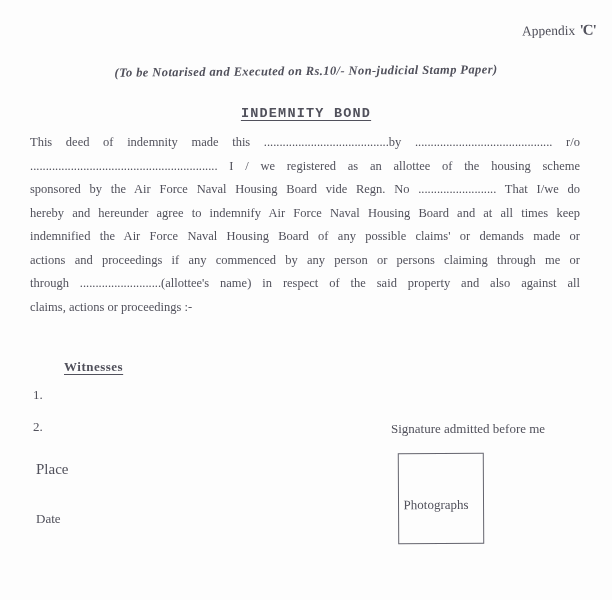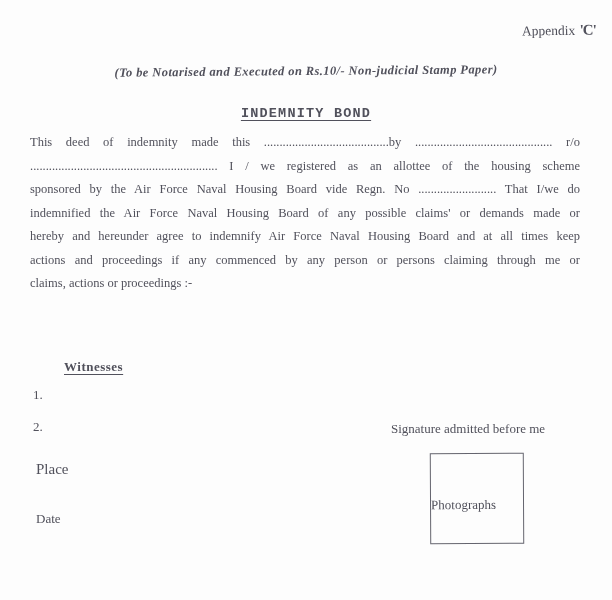--- a/index.html
+++ b/index.html
@@ -128,28 +128,28 @@
     position: absolute;
     top: 491px;
     left: 36px;
     font-size: 13px;
     margin-top: 20px;
   }
   .photo-box {
     position: absolute;
     top: 453px;
     left: 398px;
-    width: 94px;
+    width: 86px;
     height: 91px;
     border: 1px solid var(--box-border, #63636d);
     box-sizing: border-box;
     display: flex;
     align-items: center;
+    justify-content: center;
     transform: rotate(-0.3deg);
-    margin-left: 32px;
   }
   .photo-box span {
     font-size: 13px;
     padding-right: 10px;
     padding-top: 12px;
   }
 </style>
 </head>
 <body>
 
@@ -162,23 +162,24 @@
     </div>
 
     <div class="stamp-line">(To be Notarised and Executed on Rs.10/- Non-judicial Stamp Paper)</div>
 
     <div class="title">INDEMNITY BOND</div>
 
     <div class="body-par">
       <div class="jline">This deed of indemnity made this ........................................by ............................................ r/o</div>
       <div class="jline">............................................................ I / we registered as an allottee of the housing scheme</div>
       <div class="jline">sponsored by the Air Force Naval Housing Board vide Regn. No ......................... That I/we do</div>
+      <div class="jline">hereby and hereunder agree to indemnify Air Force Naval Housing Board and at all times keep</div>
       <div class="jline">indemnified the Air Force Naval Housing Board of any possible claims' or demands made or</div>
-      <div class="jline">hereby and hereunder agree to indemnify Air Force Naval Housing Board and at all times keep</div>
       <div class="jline">actions and proceedings if any commenced by any person or persons claiming through me or</div>
+      <div class="jline">through ..........................(allottee's name) in respect of the said property and also against all</div>
       <div class="lastline">claims, actions or proceedings :-</div>
     </div>
 
     <div class="witness-heading">Witnesses</div>
     <div class="witness-1">1.</div>
     <div class="witness-2">2.</div>
 
     <div class="execution">Signature admitted before me</div>
 
     <div class="place">Place</div>

